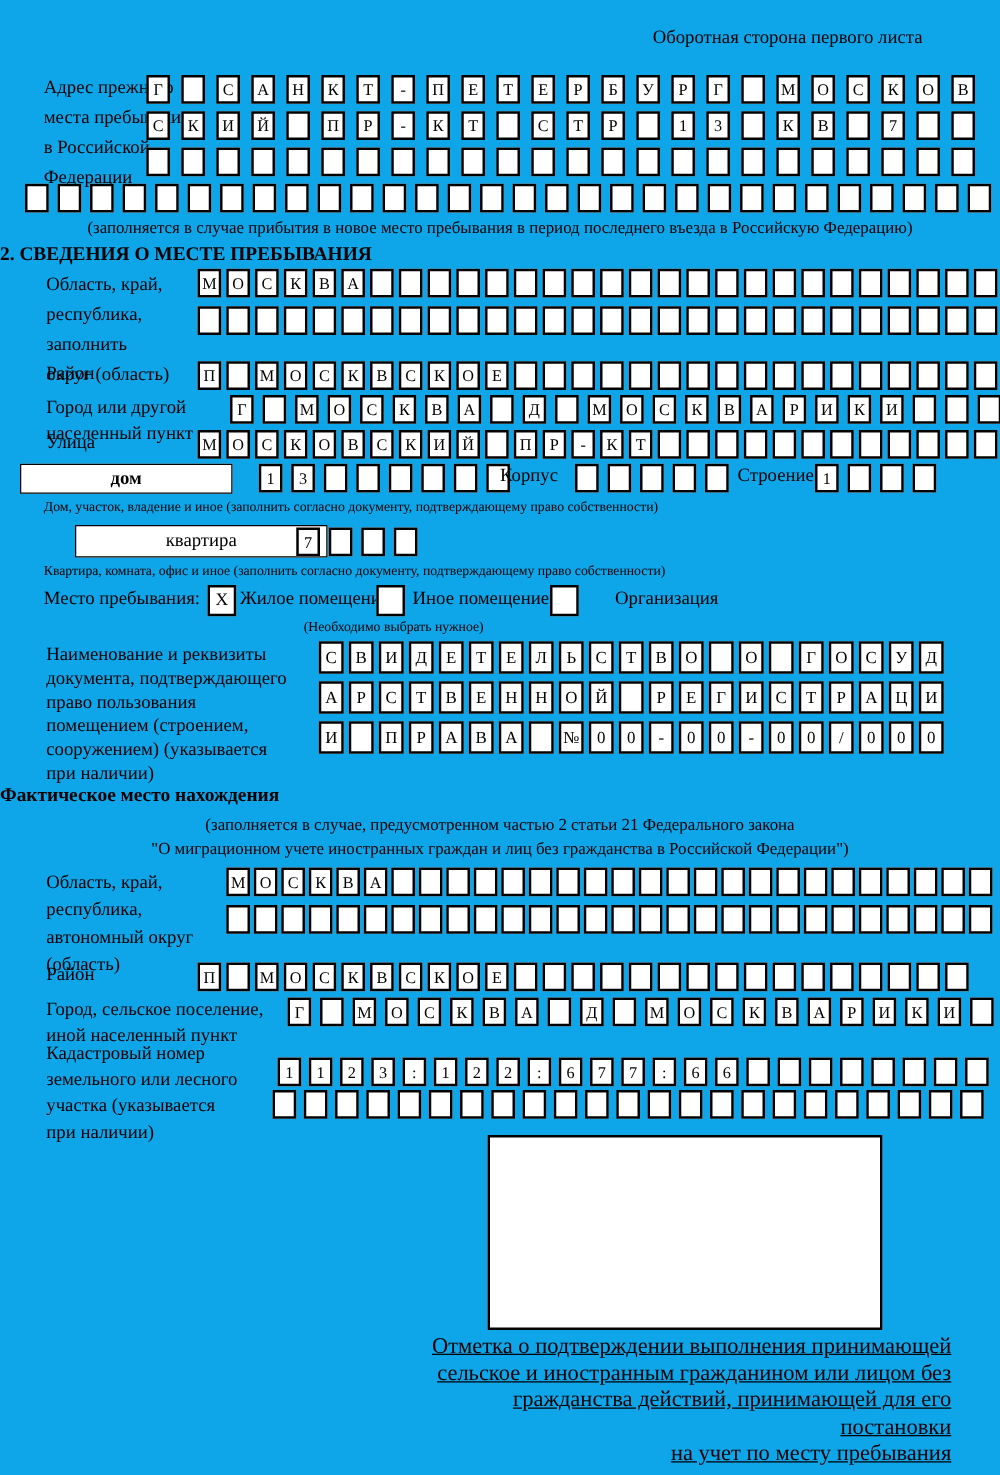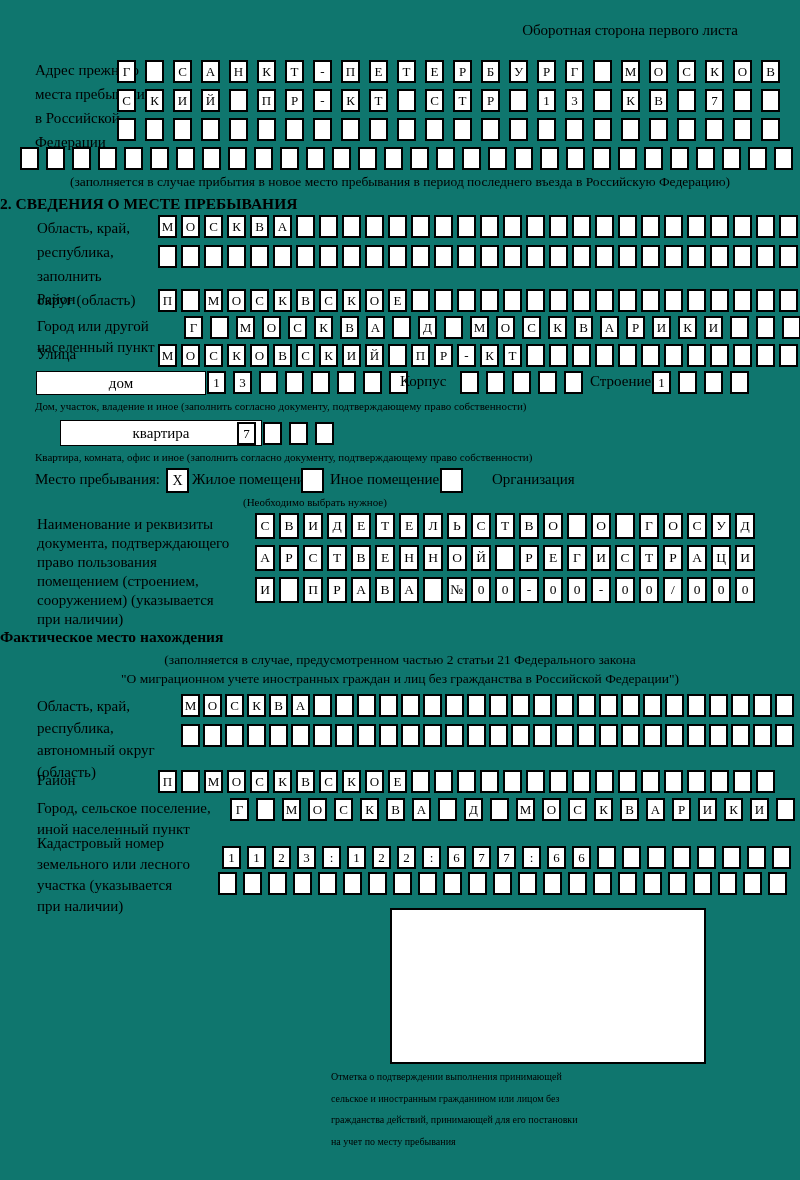--- a/index.html
+++ b/index.html
@@ -1,17 +1,17 @@
 <!DOCTYPE html>
 <html><head>
 <meta charset="utf-8">
 <style>
   html,body{margin:0;padding:0;background:#fff;}
   .page{
-    position:relative;width:800px;height:1180px;background:#0f766e;
+    position:relative;width:800px;height:1180px;background:#0ea5e9;
     font-family:"Liberation Serif","DejaVu Serif",serif;color:#000;overflow:hidden;
   }
   .hnote{position:absolute;top:22px;right:62px;font-size:15px;}
   .lbl{position:absolute;font-size:15px;}
   .lbl div{line-height:24px;}
   .lbl.lh22 div{line-height:22px;}
   .lbl.lh21 div{line-height:21px;}
   .lbl.lh19 div{line-height:19px;}
   .txt{position:absolute;font-size:15px;white-space:nowrap;}
   .cap{position:absolute;font-size:11px;white-space:nowrap;}
@@ -26,21 +26,21 @@
   .doc .cell{width:16px;height:22px;font-size:13.5px;}
   .widebox{
     position:absolute;border:1.5px solid #000;background:#fff;
     display:flex;align-items:center;justify-content:center;font-size:15px;
   }
   .chk{
     position:absolute;width:19px;height:21px;border:2px solid #000;background:#fff;
     display:flex;align-items:center;justify-content:center;font-size:14px;
   }
   .stampbox{position:absolute;border:2px solid #000;background:#fff;}
-  .stampnote{position:absolute;text-align:left;font-size:10px;}
+  .stampnote{position:absolute;text-align:right;font-size:18px;text-decoration:underline;}
   .stampnote div{line-height:21.5px;}
 </style>
 </head>
 <body>
 
 <div class="page">
 
   <div class="hnote">Оборотная сторона первого листа</div>
 
   <div class="lbl" style="left:35px;top:58px;">
@@ -318,21 +318,21 @@
       <span class="cell"></span>
       <span class="cell"></span>
       <span class="cell"></span>
       <span class="cell"></span>
       <span class="cell"></span>
       <span class="cell"></span>
       <span class="cell"></span>
       <span class="cell"></span>
     </div>
 
-  <div class="widebox" style="left:36px;top:371px;width:168px;height:22px;">дом</div>
+  <div class="widebox" style="left:16px;top:371px;width:168px;height:22px;font-weight:bold;">дом</div>
   <div class="cellrow" style="left:207px;top:371px;gap:7px;">
       <span class="cell">1</span>
       <span class="cell">3</span>
       <span class="cell"></span>
       <span class="cell"></span>
       <span class="cell"></span>
       <span class="cell"></span>
       <span class="cell"></span>
       <span class="cell"></span>
     </div>

